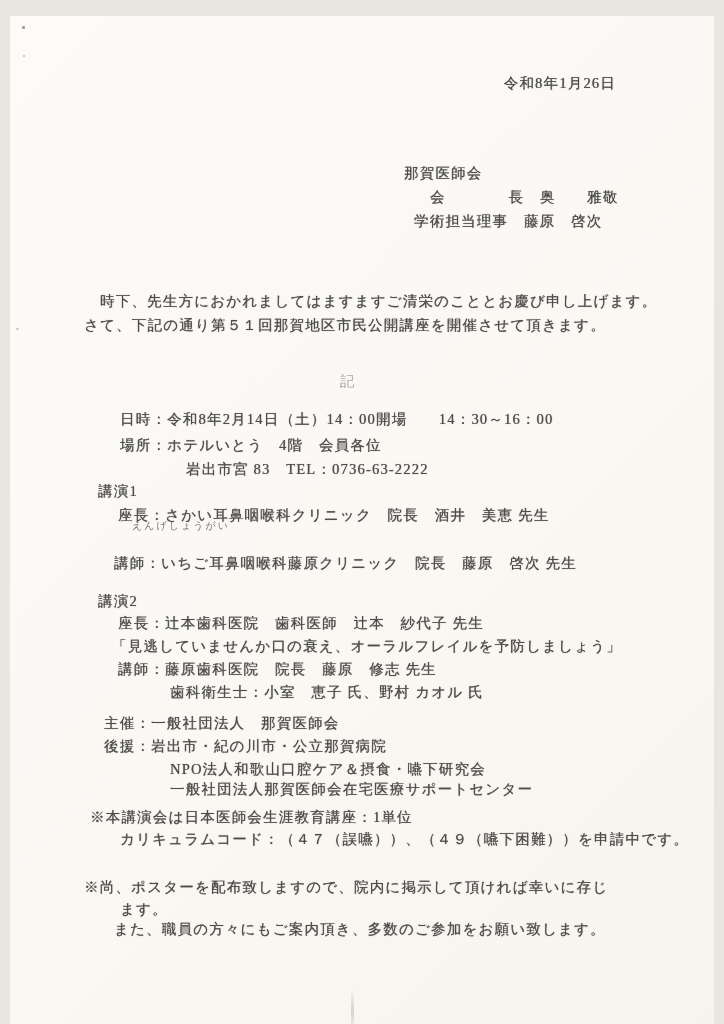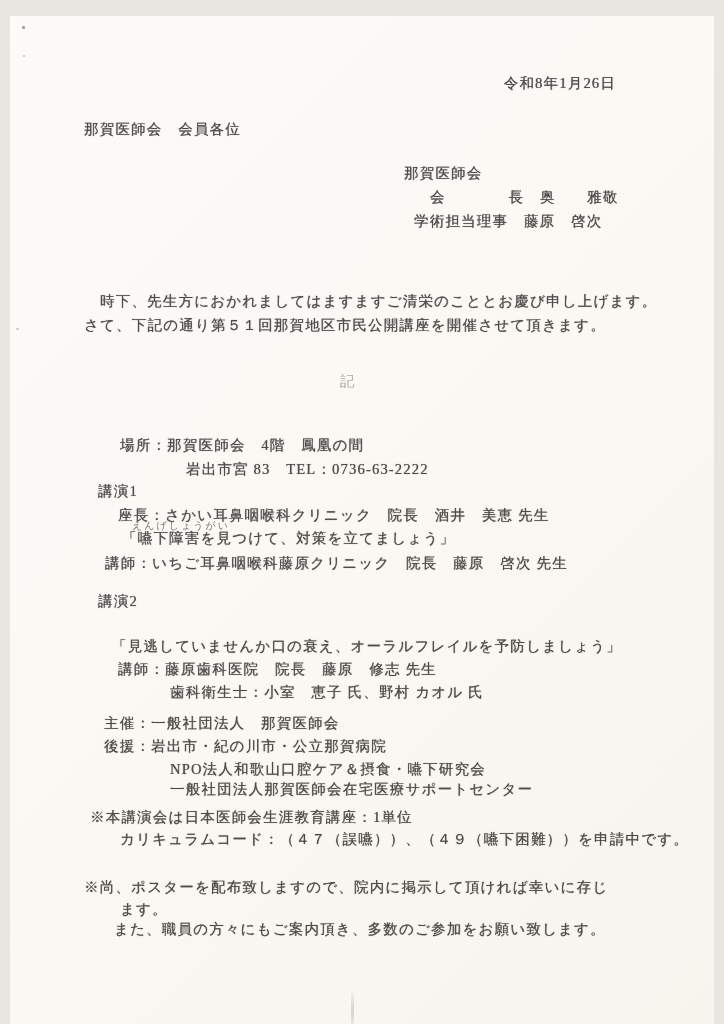--- a/index.html
+++ b/index.html
@@ -37,21 +37,21 @@
   .para2{top:300px;left:74px;}
   .para3{top:323px;left:76px;}
   .record-mark{top:356px;left:330px;color:rgba(90,90,88,.5);text-shadow:none;}
   .dt-line{top:394px;left:110px;}
   .venue-line{top:420px;left:110px;}
   .addr-line{top:444px;left:176px;}
   .lec1-head{top:466px;left:88px;}
   .lec1-chair{top:490px;left:108px;}
   .furigana{top:503px;left:122px;font-size:10px;letter-spacing:2px;color:rgba(80,80,78,.8);text-shadow:none;}
   .lec1-title{top:513px;left:112px;}
-  .lec1-speaker{top:538px;left:95px;}
+  .lec1-speaker{top:538px;left:104px;}
   .lec2-head{top:576px;left:88px;}
   .lec2-chair{top:598px;left:108px;}
   .lec2-title{top:621px;left:102px;}
   .lec2-speaker{top:644px;left:108px;}
   .lec2-hyg{top:667px;left:160px;}
   .org-line{top:698px;left:94px;}
   .sup-line1{top:721px;left:94px;}
   .sup-line2{top:744px;left:160px;}
   .sup-line3{top:764px;left:160px;}
   .note1a{top:792px;left:80px;}
@@ -70,42 +70,42 @@
 
 <div class="page">
 
   <span class="speck" style="left:12px;top:10px;width:3px;height:3px;opacity:.55;"></span>
   <span class="speck" style="left:13px;top:39px;width:2px;height:2px;opacity:.4;"></span>
   <span class="speck" style="left:6px;top:312px;width:3px;height:2px;opacity:.3;"></span>
   <span class="crease"></span>
 
   <div class="line date">令和8年1月26日</div>
 
-  <div class="line recipient">那賀医師会　会員各位</div>
 
   <div class="line sender-org">那賀医師会</div>
   <div class="line sender-president">会　　　　長　奥　　雅敬</div>
   <div class="line sender-director">学術担当理事　藤原　啓次</div>
 
 
   <div class="line para1">時下、先生方におかれましてはますますご清栄のこととお慶び申し上げます。</div>
   <div class="line para2">さて、下記の通り第５１回那賀地区市民公開講座を開催させて頂きます。</div>
 
   <div class="line record-mark">記</div>
 
-  <div class="line venue-line">場所：那賀医師会　4階　鳳凰の間</div>
+  <div class="line dt-line">日時：令和8年2月14日（土）14：00開場　　14：30～16：00</div>
+  <div class="line venue-line">場所：ホテルいとう　4階　会員各位</div>
   <div class="line addr-line">岩出市宮 83　TEL：0736-63-2222</div>
 
   <div class="line lec1-head">講演1</div>
   <div class="line lec1-chair">座長：さかい耳鼻咽喉科クリニック　院長　酒井　美恵 先生</div>
   <div class="line furigana">えんげしょうがい</div>
-  <div class="line lec1-title">「嚥下障害を見つけて、対策を立てましょう」</div>
   <div class="line lec1-speaker">講師：いちご耳鼻咽喉科藤原クリニック　院長　藤原　啓次 先生</div>
 
   <div class="line lec2-head">講演2</div>
+  <div class="line lec2-chair">座長：辻本歯科医院　歯科医師　辻本　紗代子 先生</div>
   <div class="line lec2-title">「見逃していませんか口の衰え、オーラルフレイルを予防しましょう」</div>
   <div class="line lec2-hyg">歯科衛生士：小室　恵子 氏、野村 カオル 氏</div>
   <div class="line lec2-speaker">講師：藤原歯科医院　院長　藤原　修志 先生</div>
 
   <div class="line sup-line1">後援：岩出市・紀の川市・公立那賀病院</div>
   <div class="line org-line">主催：一般社団法人　那賀医師会</div>
   <div class="line sup-line2">NPO法人和歌山口腔ケア＆摂食・嚥下研究会</div>
   <div class="line sup-line3">一般社団法人那賀医師会在宅医療サポートセンター</div>
 
   <div class="line note1a">※本講演会は日本医師会生涯教育講座：1単位</div>

